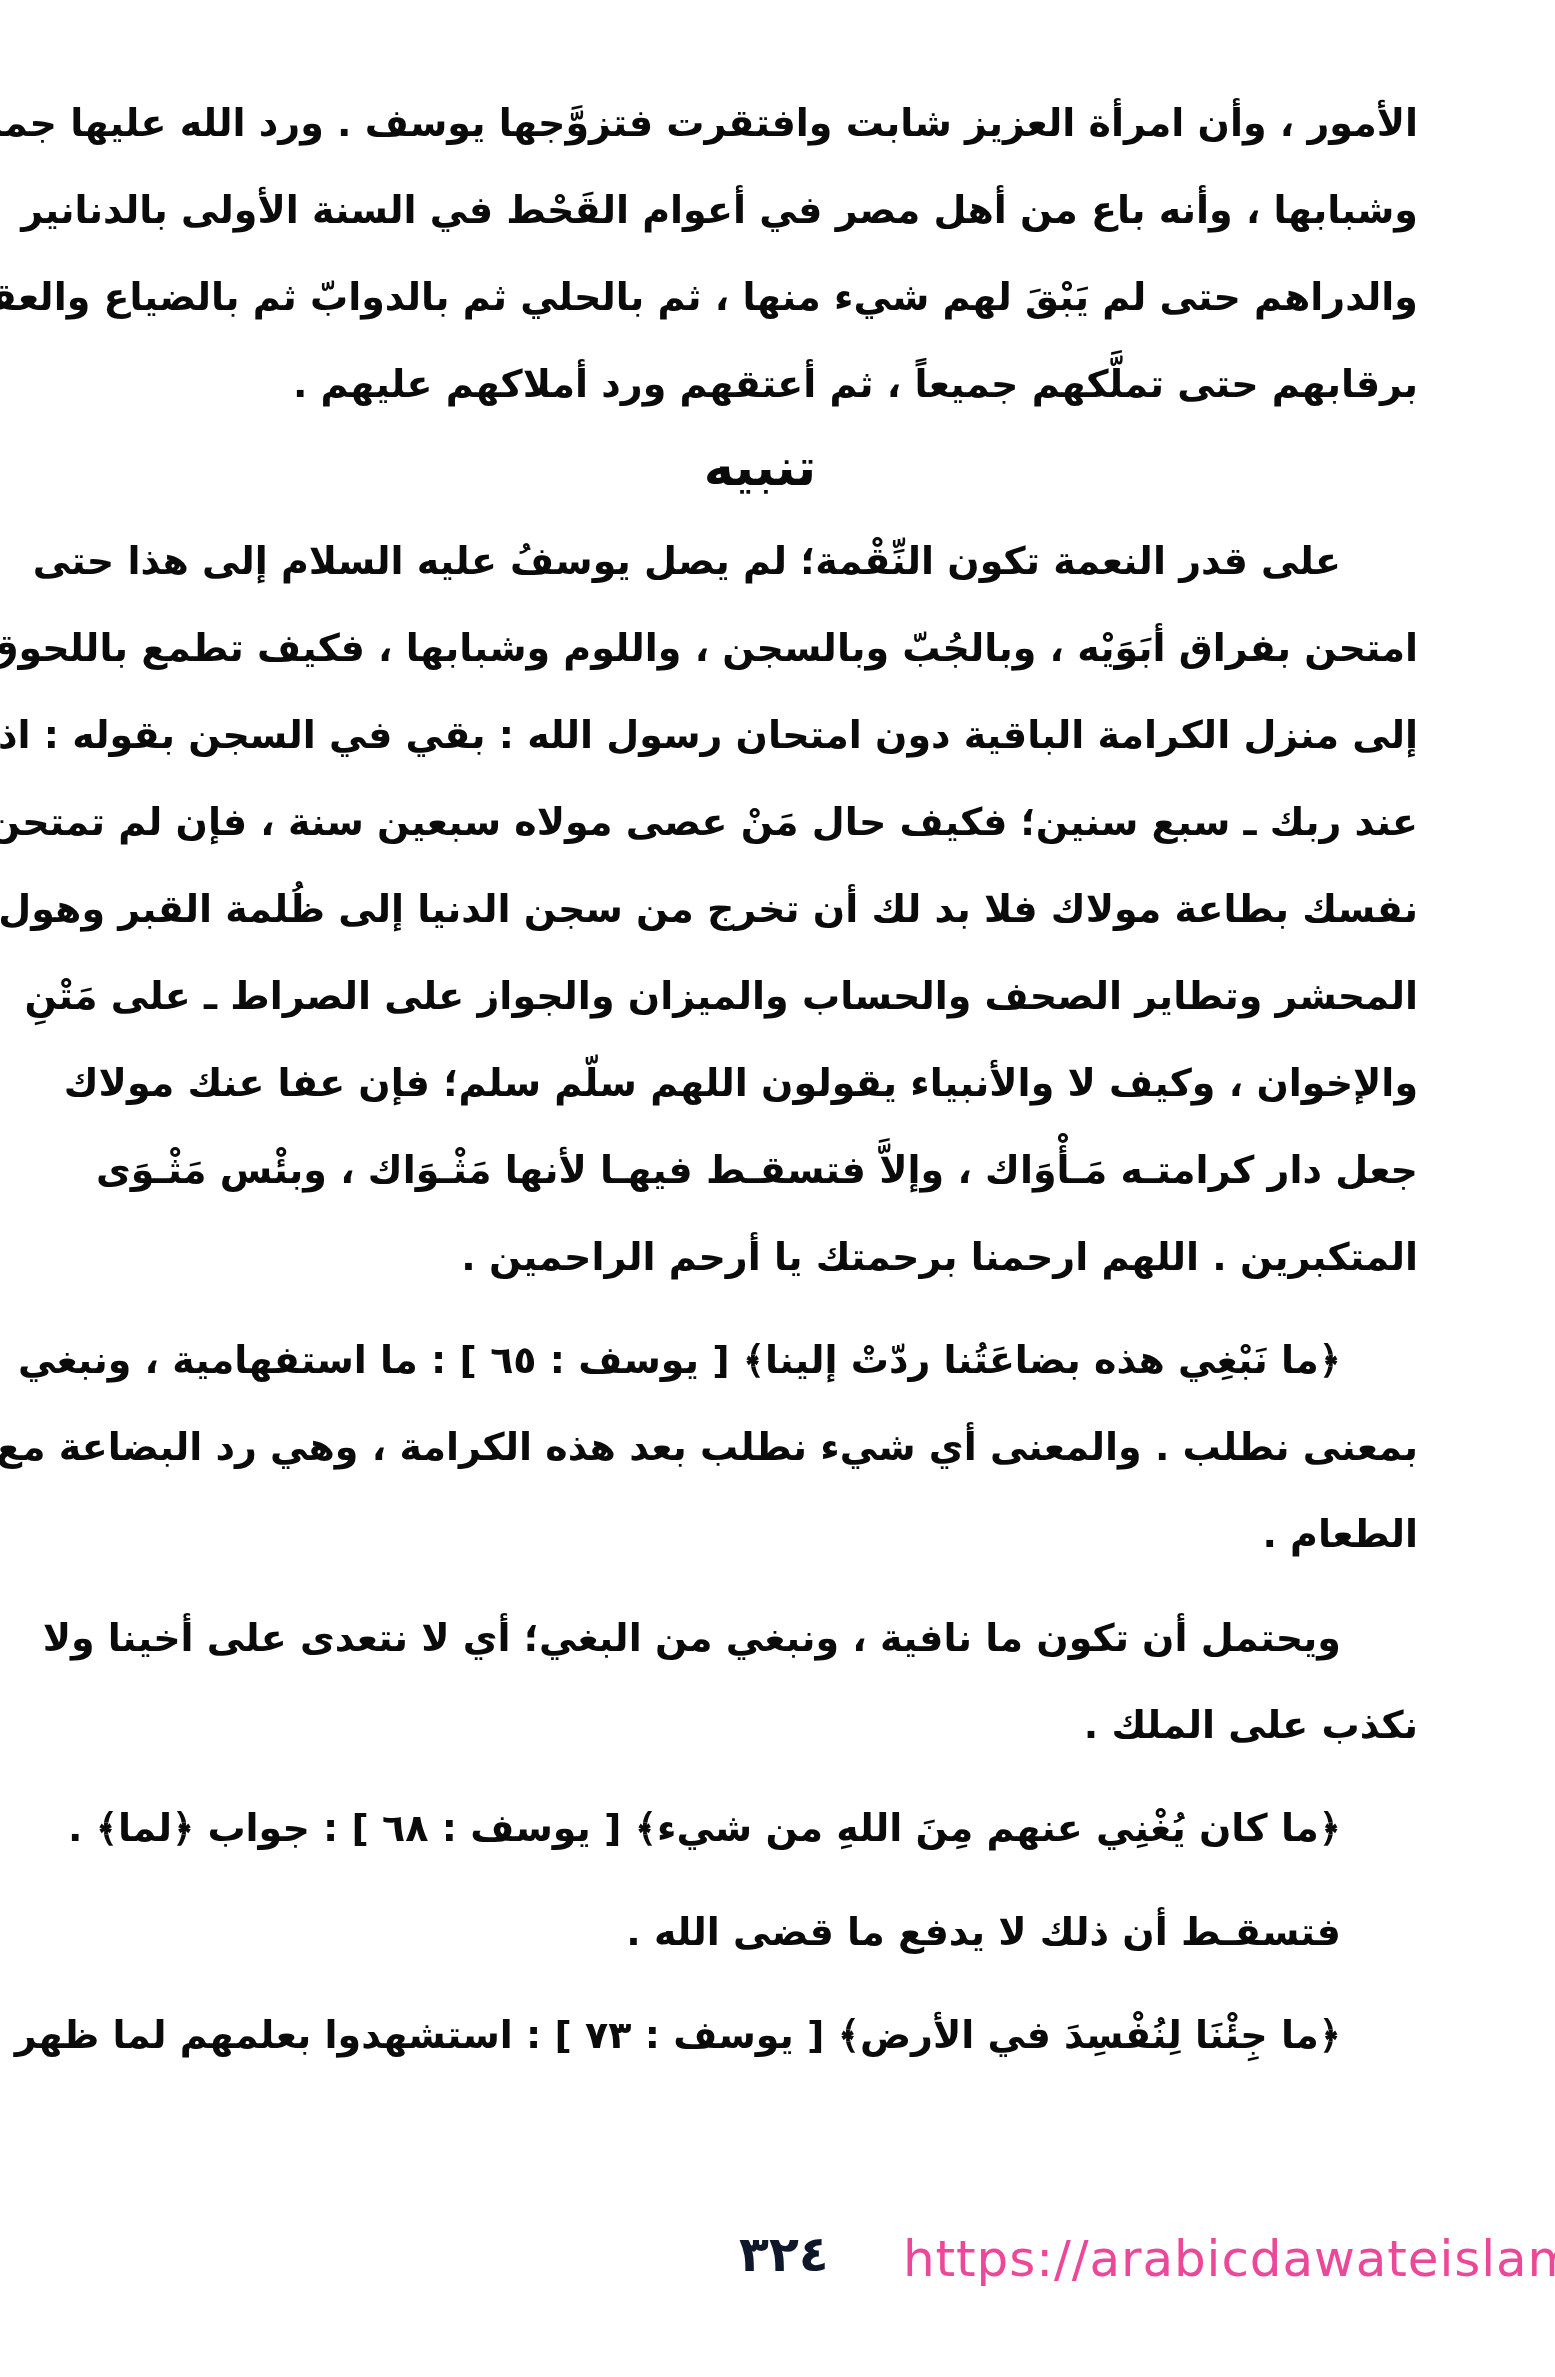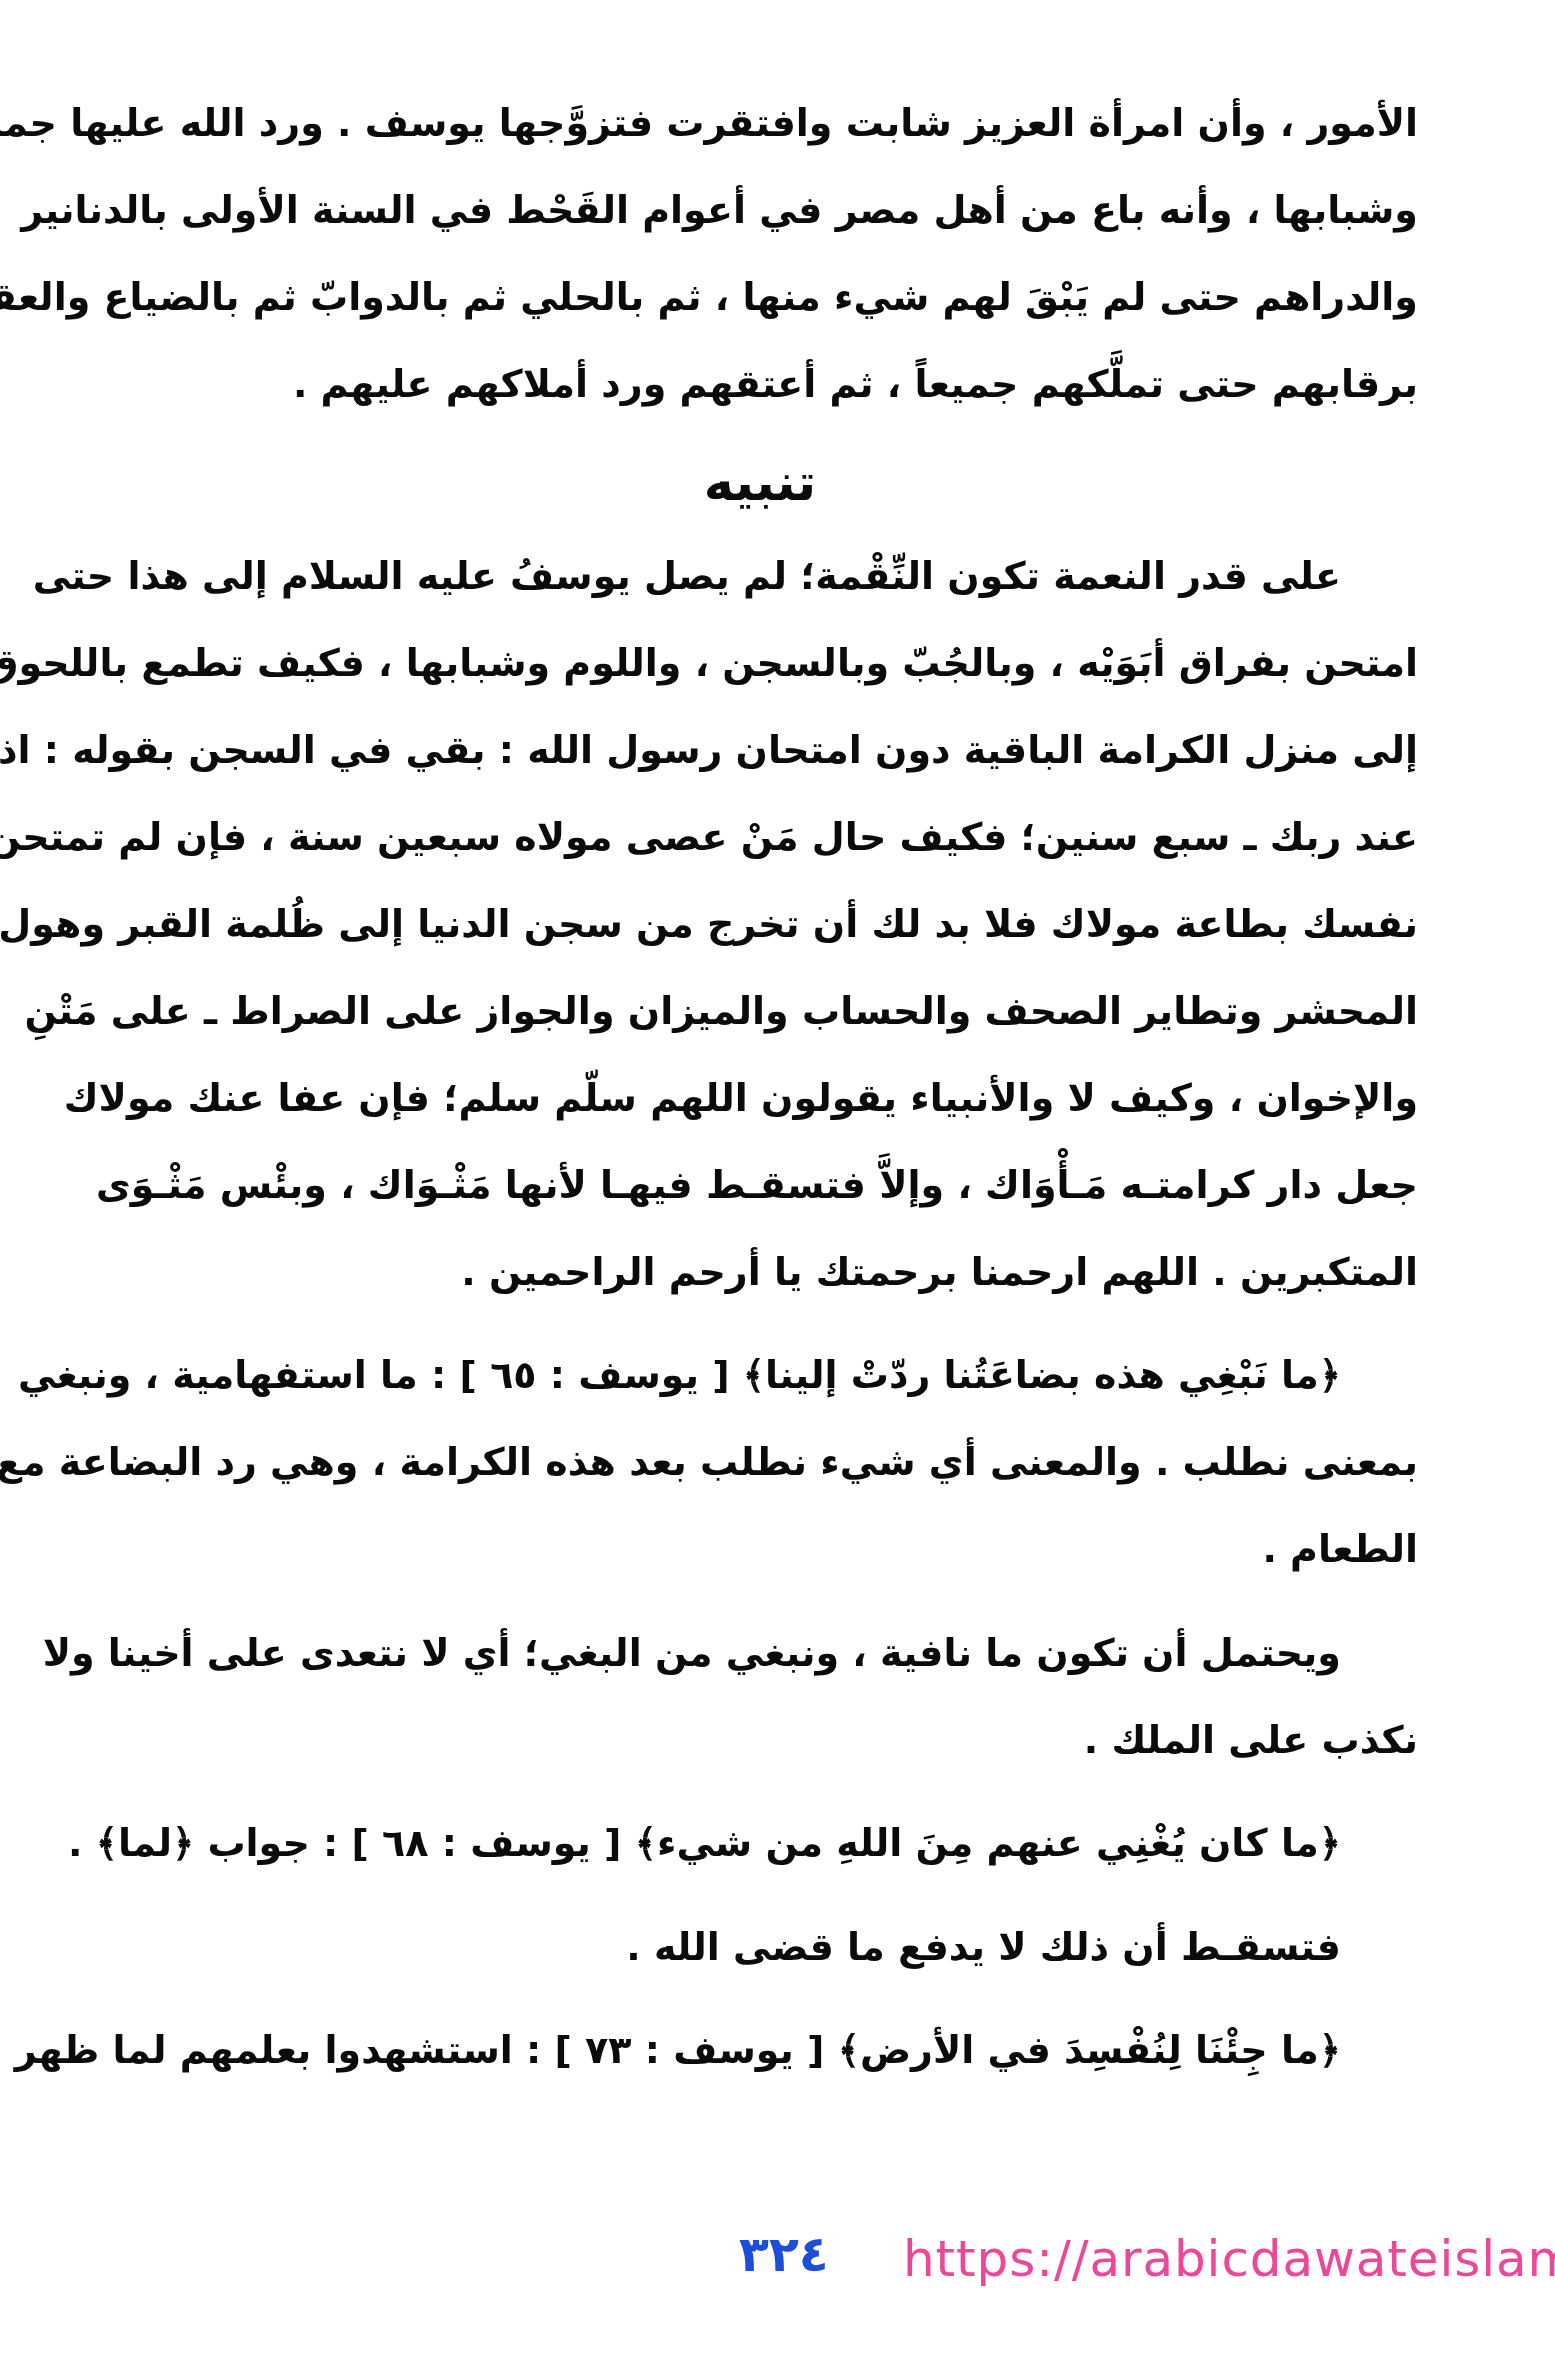--- a/index.html
+++ b/index.html
@@ -36,35 +36,35 @@
   .line.end {
     text-align-last: right;
   }
   .line.indent {
     padding-right: 77px;
   }
   .line.gap {
     margin-top: 16.4px;
   }
   .heading {
-    margin: 23px 0 18px 0;
+    margin: 8px 0 18px 0;
     font-size: 51px;
     font-weight: 700;
     line-height: 64px;
     text-align: center;
     text-align-last: center;
   }
   .page-number {
     position: absolute;
     top: 2227px;
     left: 739px;
     direction: rtl;
     font-size: 49px;
     font-weight: 700;
-    color: #1d4ed8;
+    color: #0f172a;
     line-height: 55px;
   }
   .watermark {
     position: absolute;
     top: 2236px;
     left: 903px;
     direction: ltr;
     font-size: 50px;
     font-weight: 400;
     letter-spacing: 0.9px;

